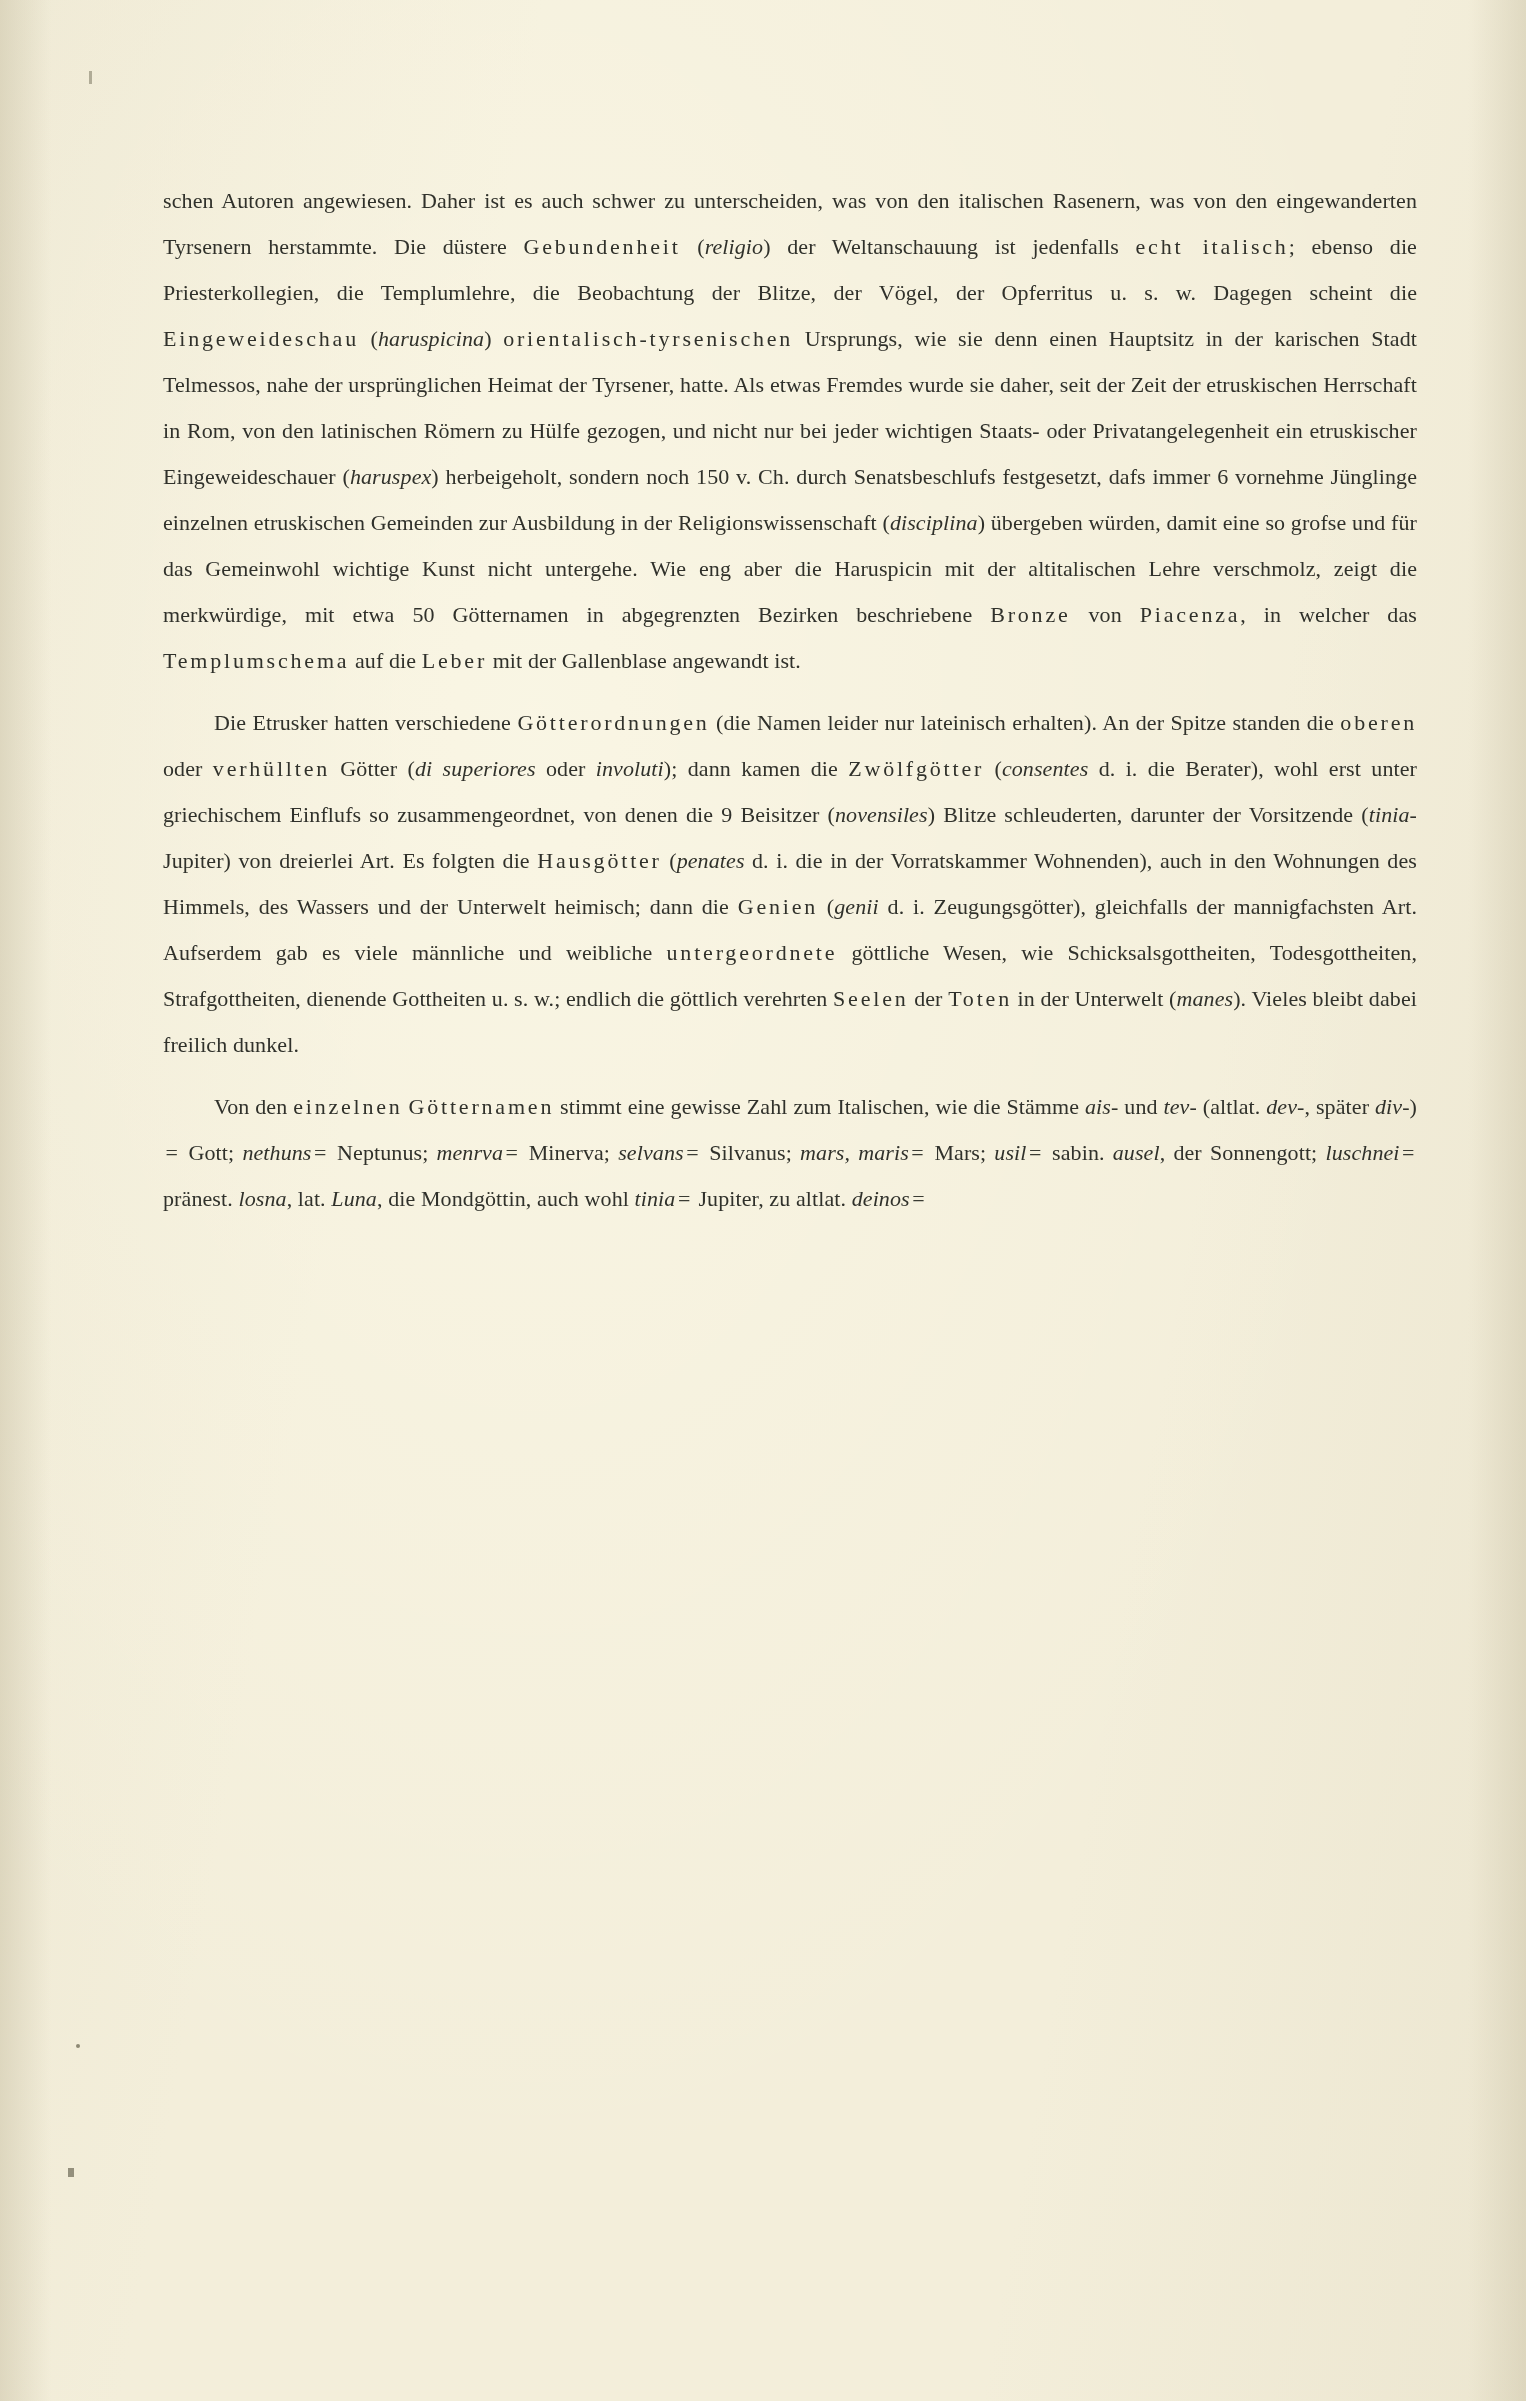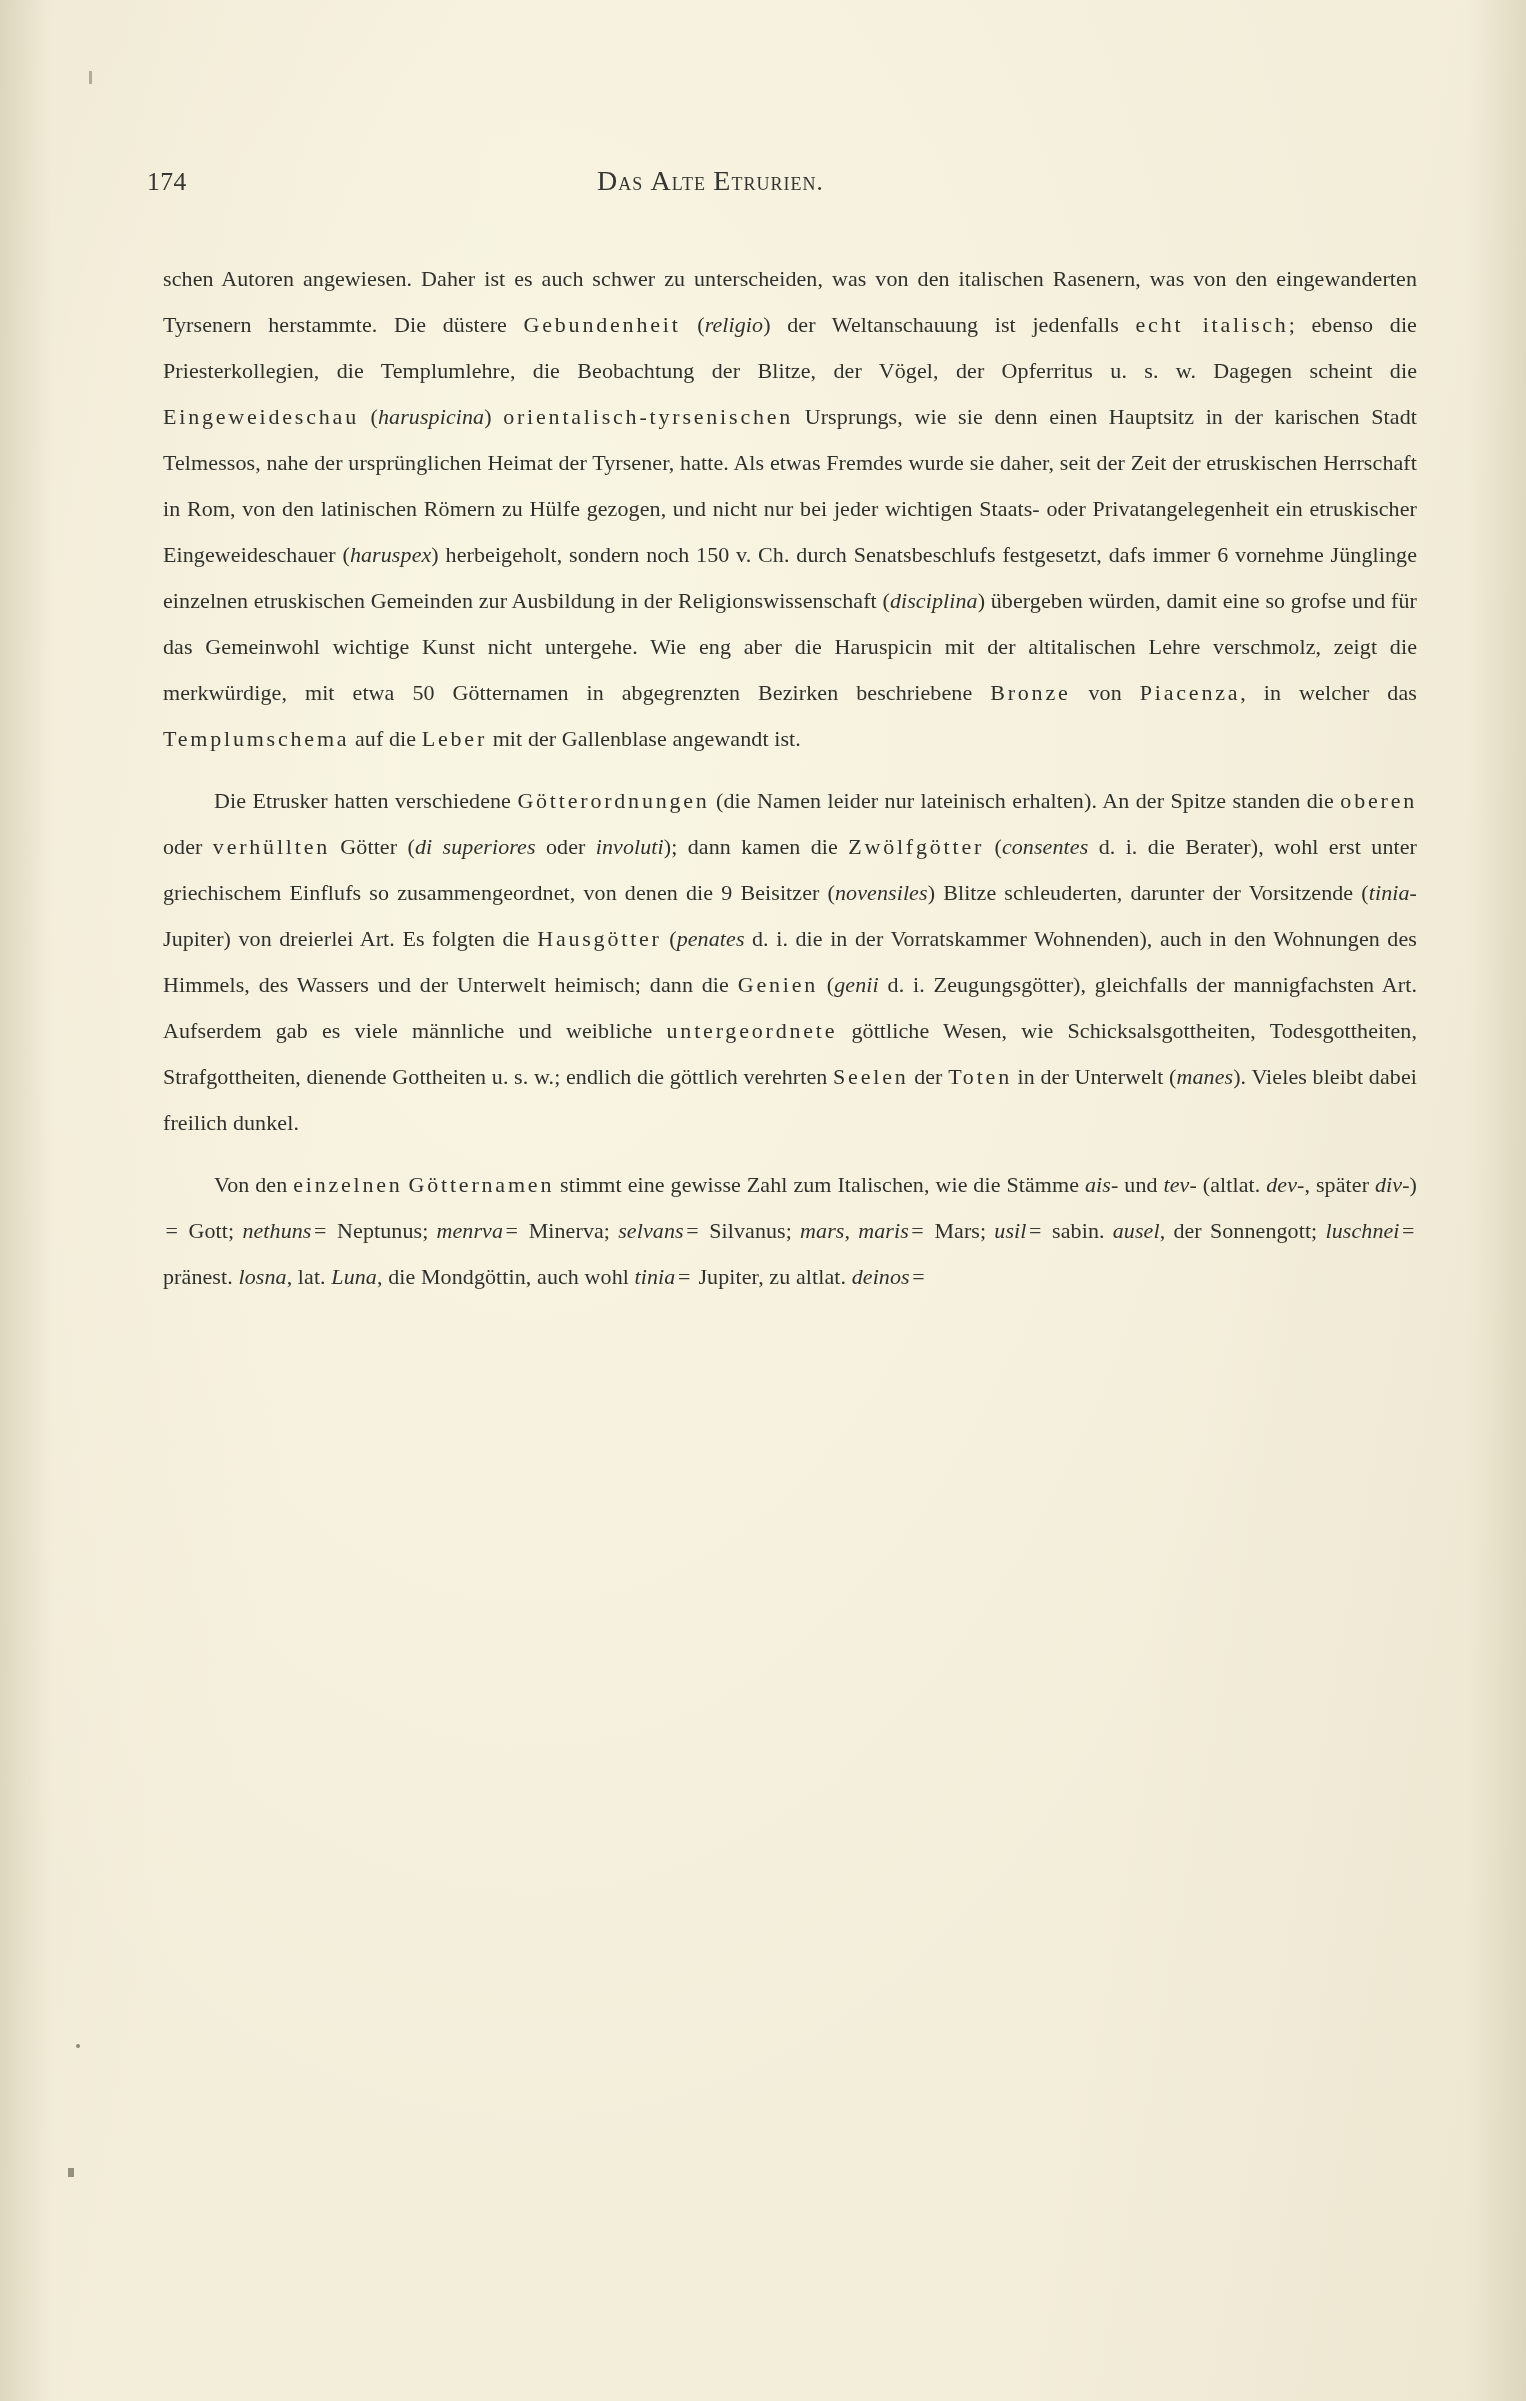--- a/index.html
+++ b/index.html
@@ -135,24 +135,20 @@
 
 <div class="page">
   <div class="edge-shade-left"></div>
   <div class="edge-shade-right"></div>
   <div class="mark-top"></div>
   <div class="mark-left"></div>
   <div class="mark-left2"></div>
 
   <div class="content">
 
-    <div class="header-row">
-      <div class="folio">174</div>
-      <div class="running-head"><span class="cap">D</span><span>as</span><span> </span><span class="cap">A</span><span>lte</span><span> </span><span class="cap">E</span><span>trurien.</span></div>
-    </div>
 
     <p class="body"><span>schen Autoren angewiesen.  Daher ist es auch schwer zu unterscheiden, was von den italischen Rasenern, was von den eingewanderten Tyrsenern herstammte.  Die düstere </span><span class="sp">Gebundenheit</span><span> (</span><span class="it">religio</span><span>) der Weltanschauung ist jedenfalls </span><span class="sp">echt italisch</span><span>; ebenso die Priesterkollegien, die Templumlehre, die Beobachtung der Blitze, der Vögel, der Opferritus u. s. w.  Dagegen scheint die </span><span class="sp">Eingeweideschau</span><span> (</span><span class="it">haruspicina</span><span>) </span><span class="sp">orientalisch-tyrsenischen</span><span> Ursprungs, wie sie denn einen Hauptsitz in der karischen Stadt Telmessos, nahe der ursprünglichen Heimat der Tyrsener, hatte.  Als etwas Fremdes wurde sie daher, seit der Zeit der etruskischen Herrschaft in Rom, von den latinischen Römern zu Hülfe gezogen, und nicht nur bei jeder wichtigen Staats- oder Privatangelegenheit ein etruskischer Eingeweideschauer (</span><span class="it">haruspex</span><span>) herbeigeholt, sondern noch 150 v. Ch. durch Senatsbeschlufs festgesetzt, dafs immer 6 vornehme Jünglinge einzelnen etruskischen Gemeinden zur Ausbildung in der Religionswissenschaft (</span><span class="it">disciplina</span><span>) übergeben würden, damit eine so grofse und für das Gemeinwohl wichtige Kunst nicht untergehe.  Wie eng aber die Haruspicin mit der altitalischen Lehre verschmolz, zeigt die merkwürdige, mit etwa 50 Götternamen in abgegrenzten Bezirken beschriebene </span><span class="sp">Bronze</span><span> von </span><span class="sp">Piacenza</span><span>, in welcher das </span><span class="sp">Templumschema</span><span> auf die </span><span class="sp">Leber</span><span> mit der Gallenblase angewandt ist.</span></p>
 
     <p class="body indent"><span>Die Etrusker hatten verschiedene </span><span class="sp">Götterordnungen</span><span> (die Namen leider nur lateinisch erhalten).  An der Spitze standen die </span><span class="sp">oberen</span><span> oder </span><span class="sp">verhüllten</span><span> Götter (</span><span class="it">di superiores</span><span> oder </span><span class="it">involuti</span><span>); dann kamen die </span><span class="sp">Zwölfgötter</span><span> (</span><span class="it">consentes</span><span> d. i. die Berater), wohl erst unter griechischem Einflufs so zusammengeordnet, von denen die 9 Beisitzer (</span><span class="it">novensiles</span><span>) Blitze schleuderten, darunter der Vorsitzende (</span><span class="it">tinia</span><span>-Jupiter) von dreierlei Art.  Es folgten die </span><span class="sp">Hausgötter</span><span> (</span><span class="it">penates</span><span> d. i. die in der Vorratskammer Wohnenden), auch in den Wohnungen des Himmels, des Wassers und der Unterwelt heimisch; dann die </span><span class="sp">Genien</span><span> (</span><span class="it">genii</span><span> d. i. Zeugungsgötter), gleichfalls der mannigfachsten Art.  Aufserdem gab es viele männliche und weibliche </span><span class="sp">untergeordnete</span><span> göttliche Wesen, wie Schicksalsgottheiten, Todesgottheiten, Strafgottheiten, dienende Gottheiten u. s. w.; endlich die göttlich verehrten </span><span class="sp">Seelen</span><span> der </span><span class="sp">Toten</span><span> in der Unterwelt (</span><span class="it">manes</span><span>).  Vieles bleibt dabei freilich dunkel.</span></p>
 
     <p class="body indent"><span>Von den </span><span class="sp">einzelnen</span><span> </span><span class="sp">Götternamen</span><span> stimmt eine gewisse Zahl zum Italischen, wie die Stämme </span><span class="it">ais</span><span>- und </span><span class="it">tev</span><span>- (altlat. </span><span class="it">dev</span><span>-, später </span><span class="it">div</span><span>-) </span><span class="eqs">=</span><span> Gott; </span><span class="it">nethuns</span><span class="eqs">=</span><span> Neptunus; </span><span class="it">menrva</span><span class="eqs">=</span><span> Minerva; </span><span class="it">selvans</span><span class="eqs">=</span><span> Silvanus; </span><span class="it">mars, maris</span><span class="eqs">=</span><span> Mars; </span><span class="it">usil</span><span class="eqs">=</span><span> sabin. </span><span class="it">ausel</span><span>, der Sonnengott; </span><span class="it">luschnei</span><span class="eqs">=</span><span> pränest. </span><span class="it">losna</span><span>, lat. </span><span class="it">Luna</span><span>, die Mondgöttin, auch wohl </span><span class="it">tinia</span><span class="eqs">=</span><span> Jupiter, zu altlat. </span><span class="it">deinos</span><span class="eqs">=</span></p>
 
   </div>
 </div>
 

